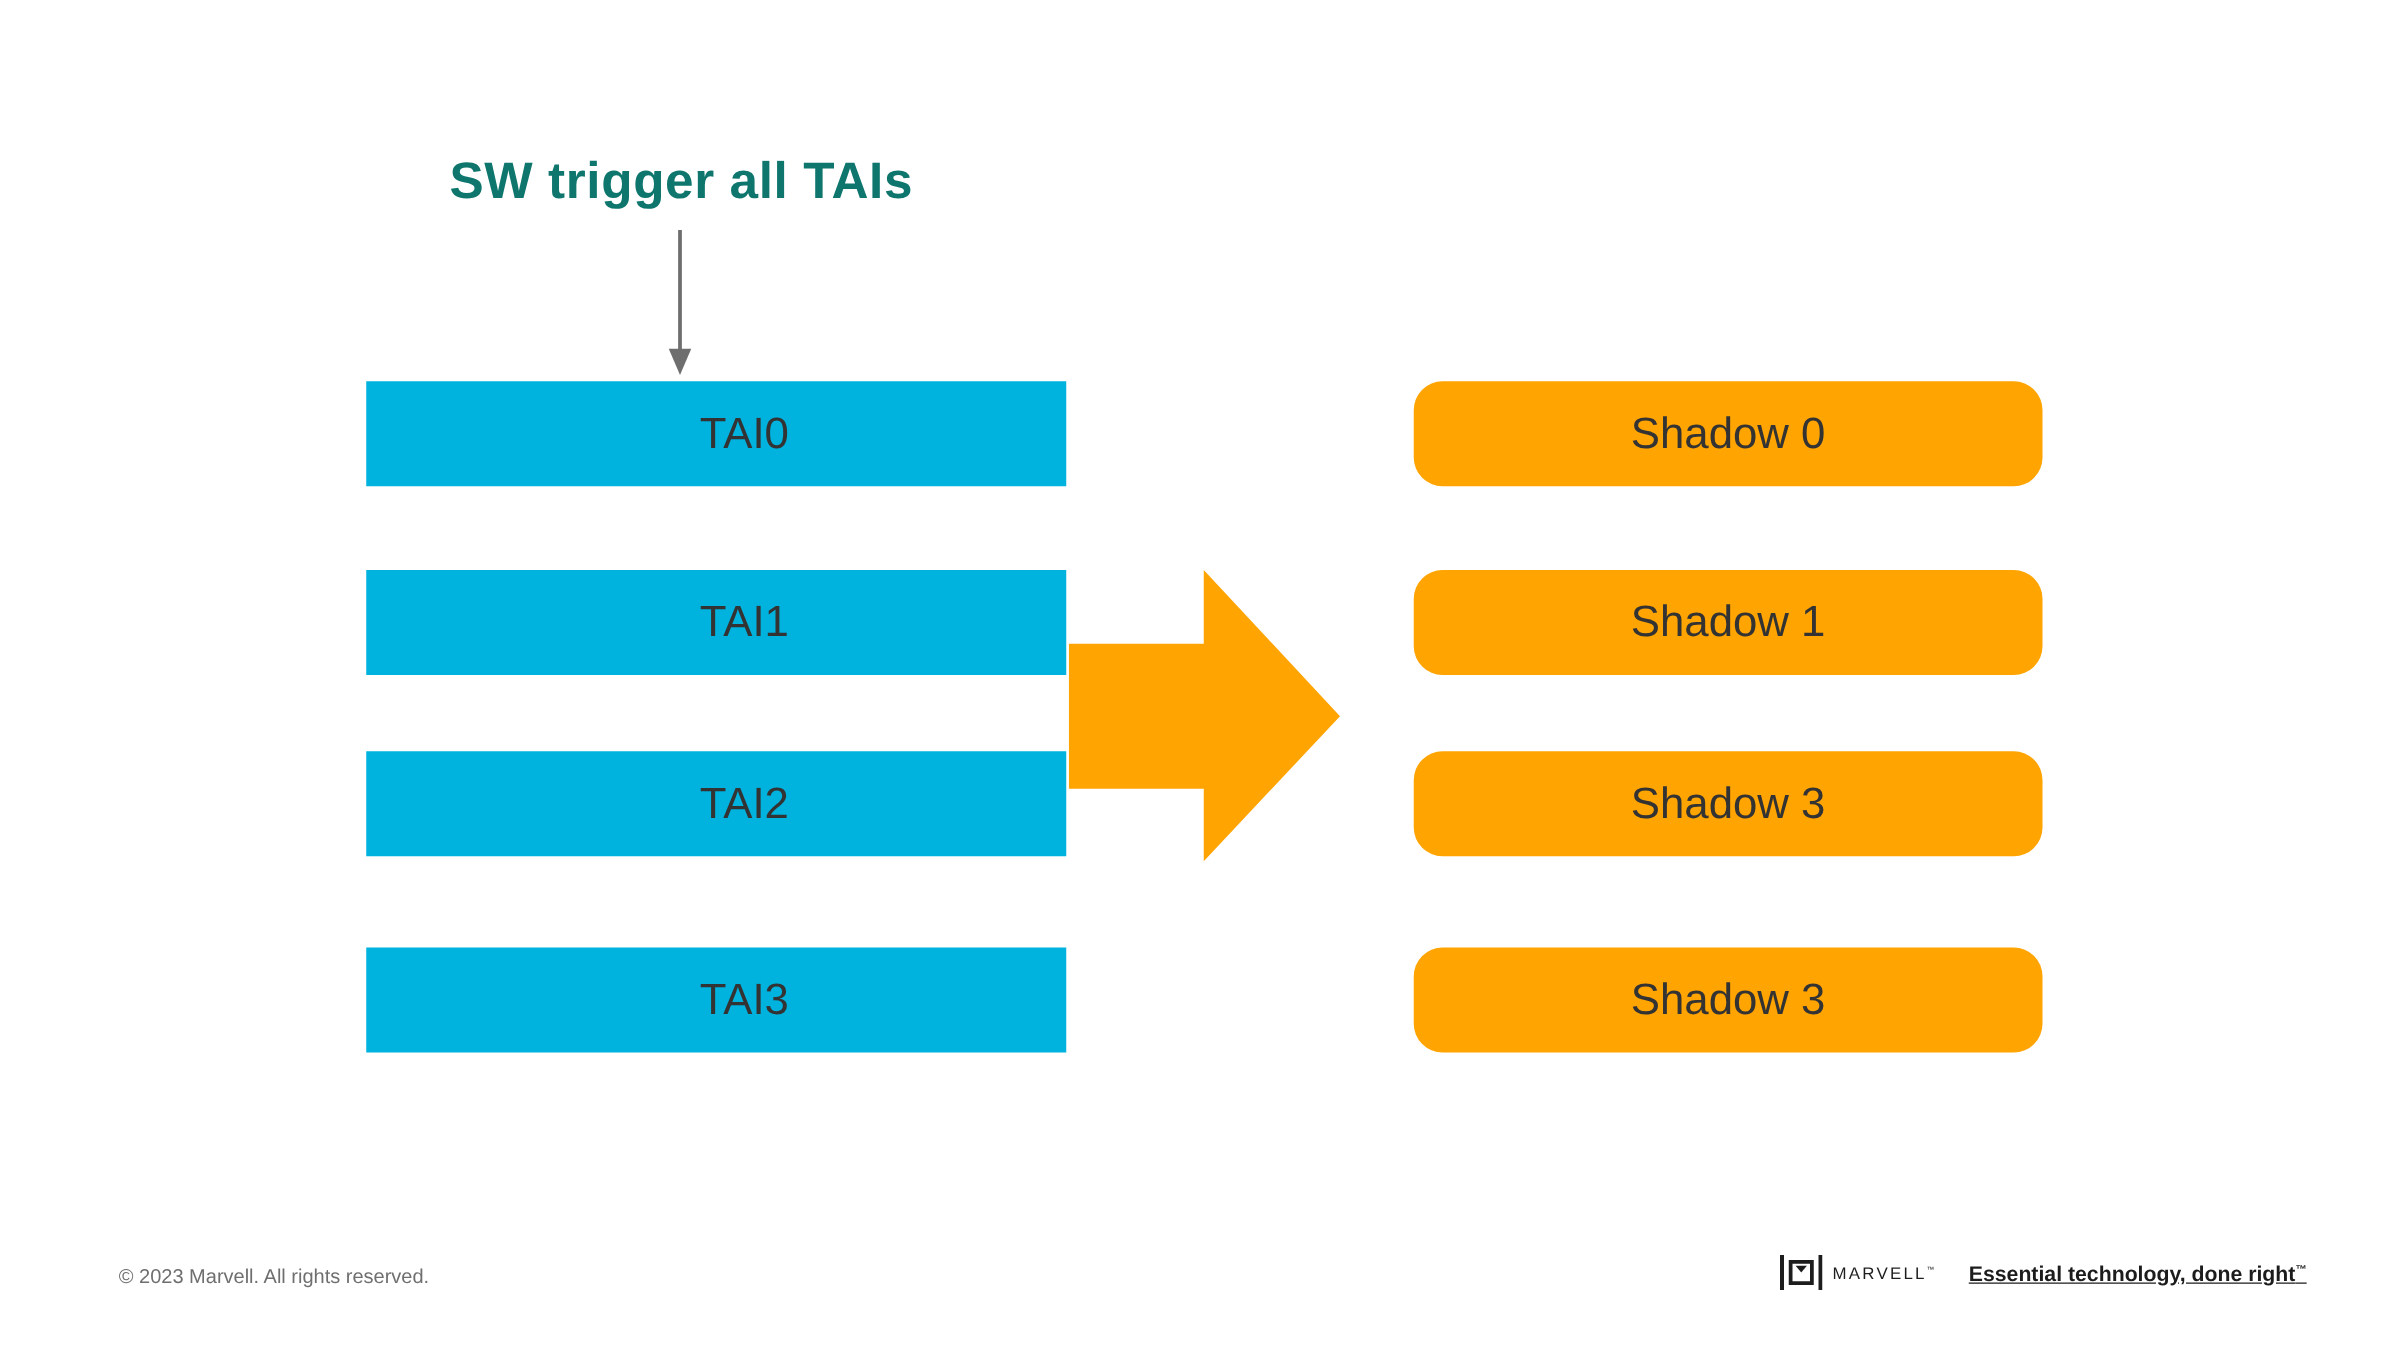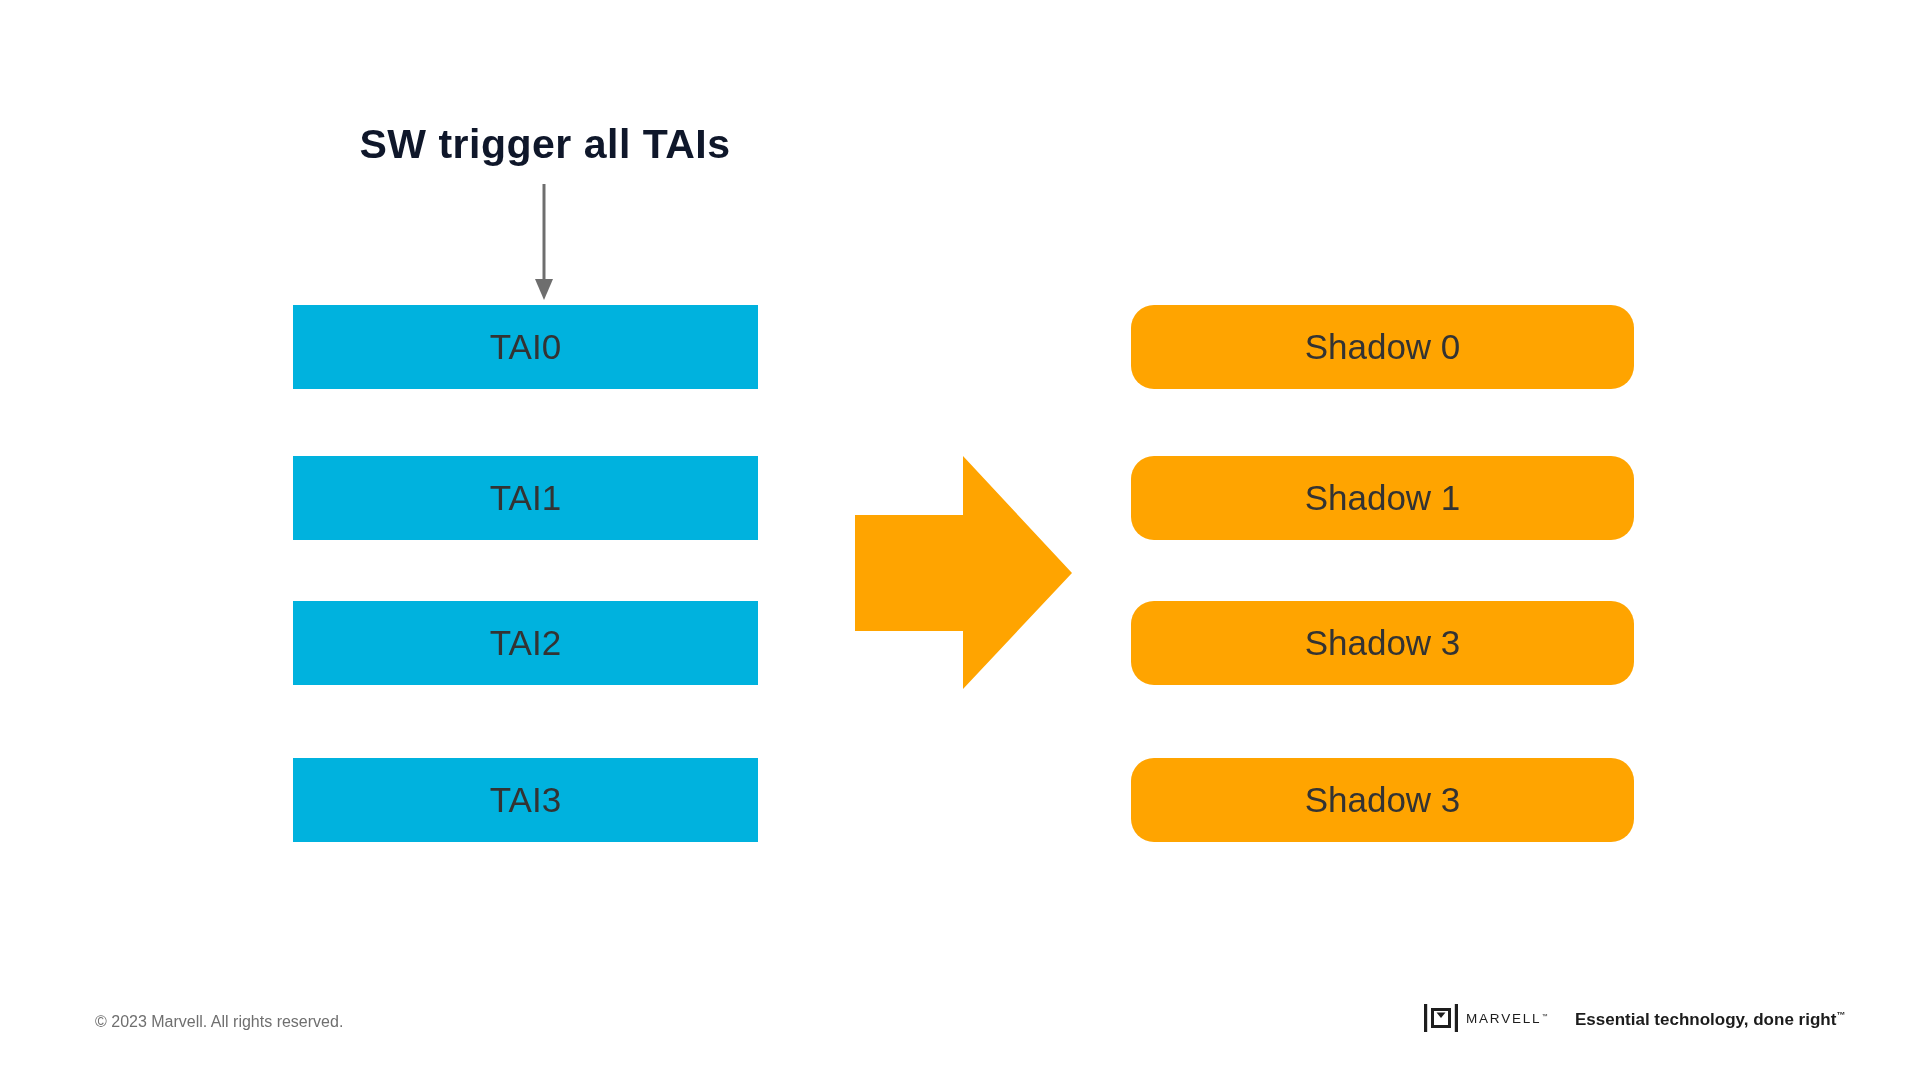--- a/index.html
+++ b/index.html
@@ -17,43 +17,44 @@
   }
   
   .title {
     position: absolute;
     left: 545px;
     top: 121px;
     transform: translateX(-50%);
     white-space: nowrap;
     font-size: 41px;
     font-weight: bold;
-    color: #0f172a;
+    color: #0f766e;
     letter-spacing: 0.5px;
   }
   
   .down-arrow {
     position: absolute;
     left: 533px;
     top: 184px;
   }
   
   .box {
     position: absolute;
     display: flex;
     align-items: center;
     justify-content: center;
     font-size: 35px;
     color: #333333;
   }
   .tai-box {
     left: 293px;
-    width: 465px;
+    width: 515px;
     height: 84px;
     background: #00B2DE;
+    padding-left: 45px;
   }
   .shadow-box {
     left: 1131px;
     width: 503px;
     height: 84px;
     background: #FFA400;
     border-radius: 23px;
   }
   .row0 { top: 305px; }
   .row1 { top: 456px; text-align: center; }
@@ -96,20 +97,21 @@
     color: #1D1D1D;
   }
   .tagline {
     position: absolute;
     left: 1575px;
     top: 1010px;
     font-size: 17px;
     font-weight: 600;
     color: #1C1C1C;
     white-space: nowrap;
+    text-decoration: underline;
   }
   .tagline-tm {
     font-size: 9px;
     vertical-align: super;
   }
 </style>
 </head>
 <body>
 
 <div class="canvas">

